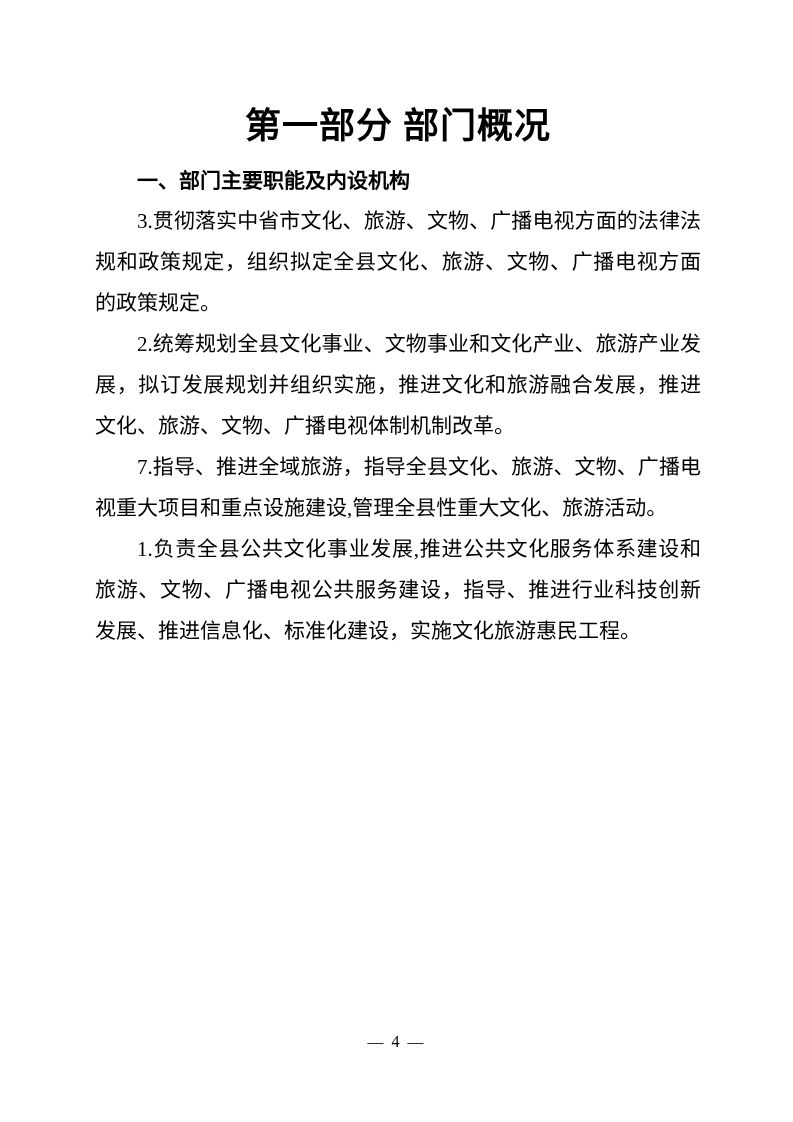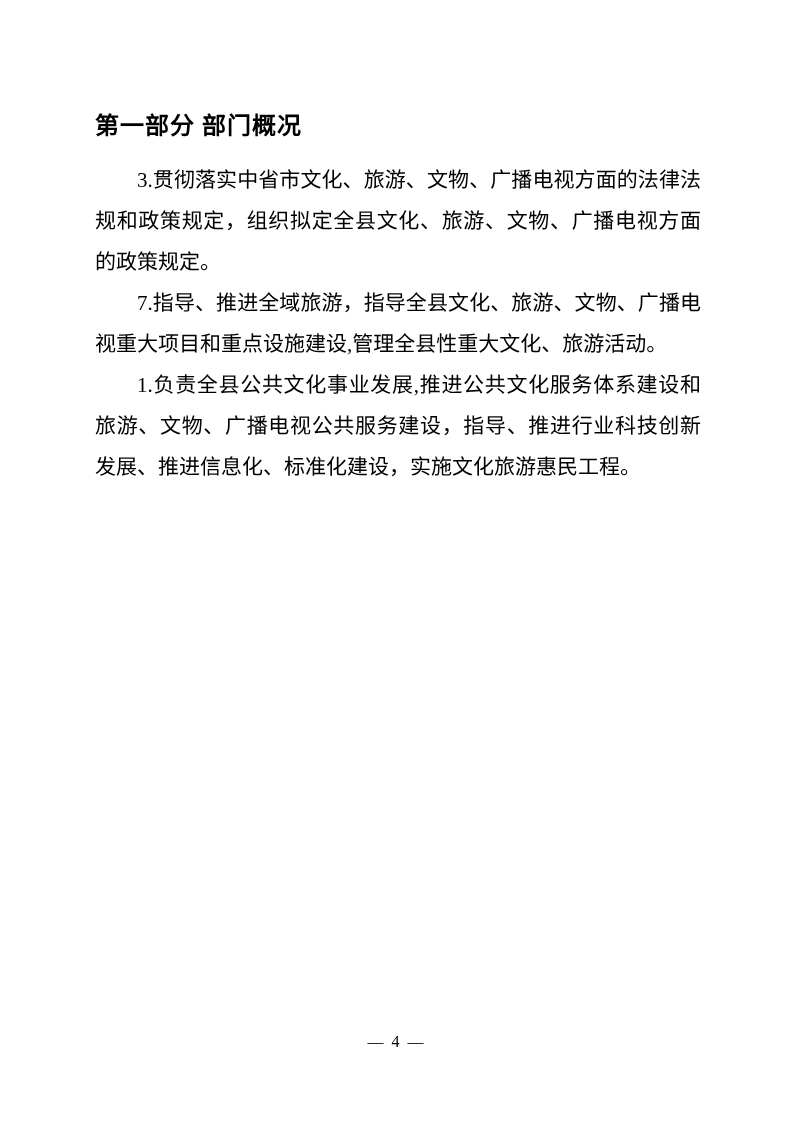--- a/index.html
+++ b/index.html
@@ -17,23 +17,24 @@
     height: 1122px;
     background: #ffffff;
   }
   .content {
     position: absolute;
     left: 95px;
     right: 92px;
     top: 104px;
   }
   .doc-title {
-    font-size: 24px;
+    font-size: 36px;
     font-weight: bold;
     line-height: 44px;
+    text-align: center;
     letter-spacing: 1px;
     margin-bottom: 12px;
     font-family: "Liberation Serif", "DejaVu Serif", serif;
   }
   .section-heading {
     font-size: 21px;
     font-weight: bold;
     line-height: 41px;
     text-indent: 2em;
     font-family: "Liberation Sans", "DejaVu Sans", sans-serif;
@@ -67,24 +68,26 @@
     font-family: "Liberation Serif", "DejaVu Serif", serif;
   }
 </style>
 </head>
 <body>
 
 <div class="page">
   <div class="content">
     <div class="doc-title">第一部分 部门概况</div>
 
+    <div class="section-heading">一、部门主要职能及内设机构</div>
 
 
     <div class="body-text">
       <p>3.贯彻落实中省市文化、旅游、文物、广播电视方面的法律法规和政策规定，组织拟定全县文化、旅游、文物、广播电视方面的政策规定。</p>
+      <p>2.统筹规划全县文化事业、文物事业和文化产业、旅游产业发展，拟订发展规划并组织实施，推进文化和旅游融合发展，推进文化、旅游、文物、广播电视体制机制改革。</p>
       <p>7.指导、推进全域旅游，指导全县文化、旅游、文物、广播电视重大项目和重点设施建设,管理全县性重大文化、旅游活动。</p>
       <p>1.负责全县公共文化事业发展,推进公共文化服务体系建设和旅游、文物、广播电视公共服务建设，指导、推进行业科技创新发展、推进信息化、标准化建设，实施文化旅游惠民工程。</p>
     </div>
   </div>
 
   <div class="footer">
     <span class="page-number">— 4 —</span>
   </div>
 </div>
 

